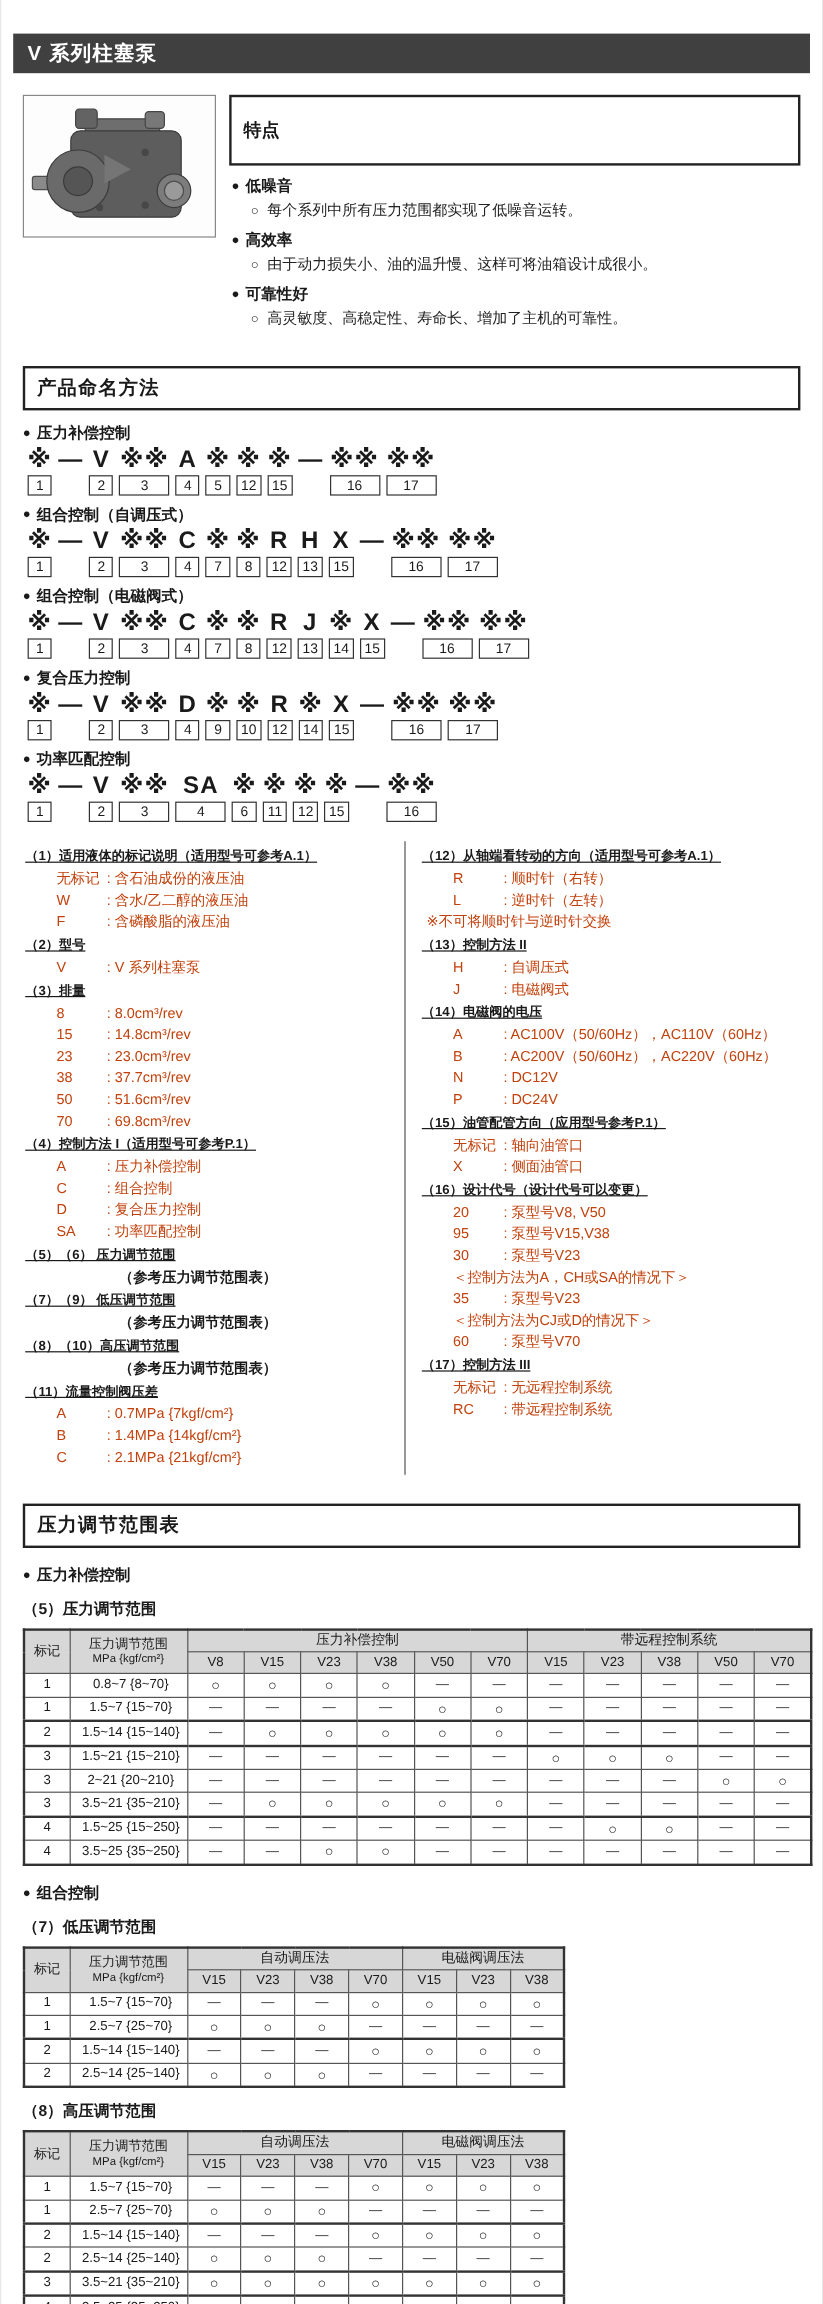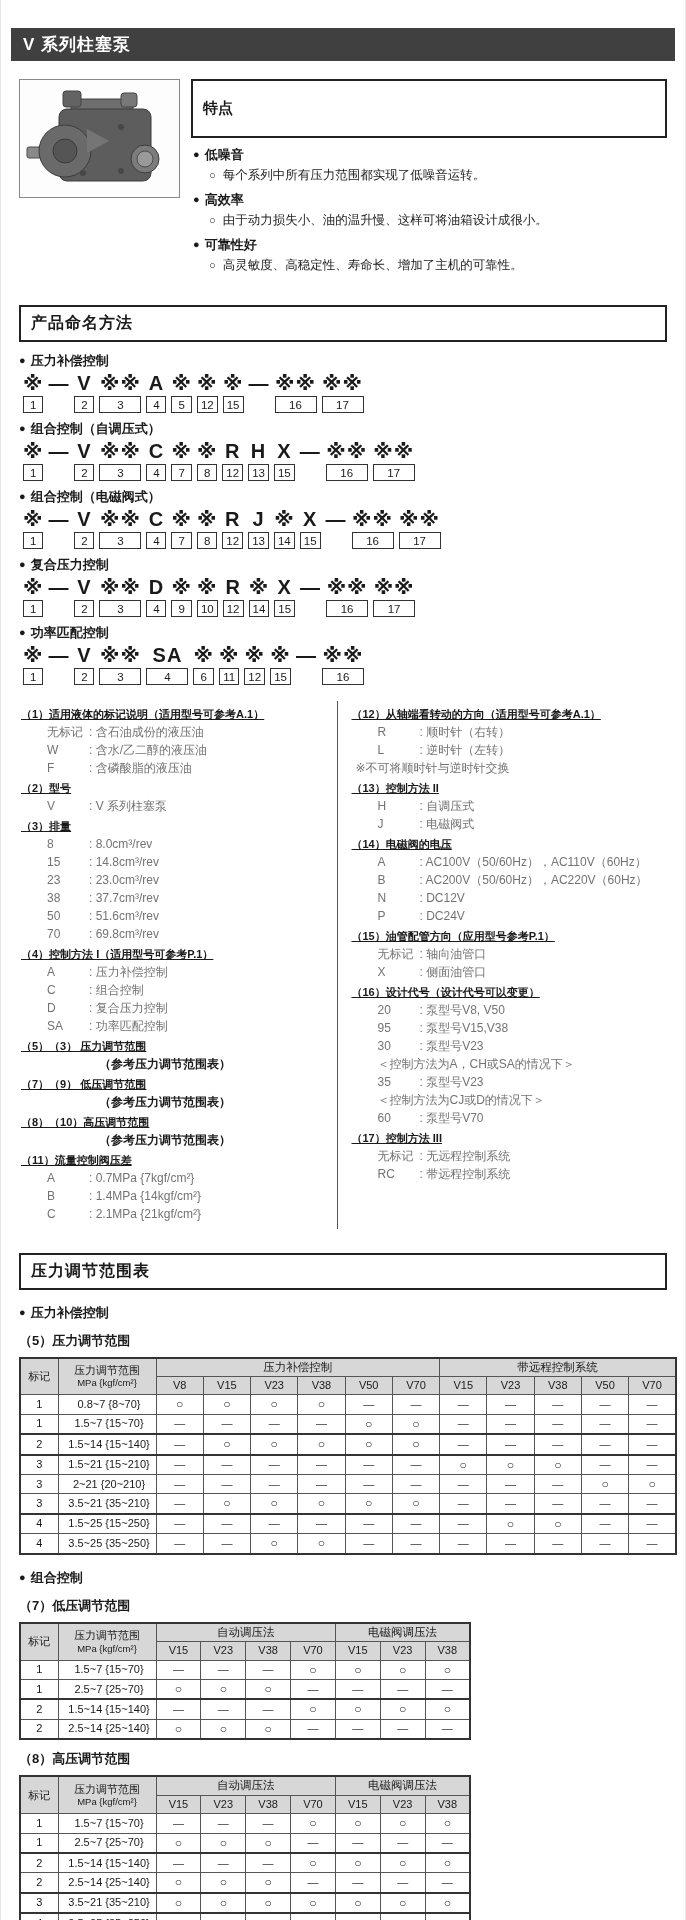--- a/index.html
+++ b/index.html
@@ -54,21 +54,21 @@
     align-self:stretch;
   }
   .code-box.empty { border:none; height:17px; }
   .code-unit.wide .code-box { min-width:42px; }
 
   
   .spec-cols { display:flex; margin:16px 8px 0 8px; }
   .spec-col { flex:1; padding:2px 10px 6px 2px; }
   .spec-col.right { border-left:1.5px solid #555; padding-left:14px; }
   .spec-title { font-weight:bold; font-size:11px; margin-top:4px; line-height:1.45;text-decoration:underline; }
-  .spec-line { font-size:12px; margin-left:26px; line-height:1.5; color:#737373; }
+  .spec-line { font-size:12px; margin-left:26px; line-height:1.5; color:#c2410c; }
   .spec-key { display:inline-block; min-width:42px; }
   .spec-line.ref { margin-left:78px; font-weight:bold; color:#1a1a1a; }
   .spec-line.note { margin-left:4px; }
   .spec-line.cond { margin-left:26px; }
 
   
   .range-area { margin:0 8px; }
   .range-section { margin-top:14px; }
   .table-cap { font-weight:bold; font-size:13px; margin:10px 0 7px 0; }
   table.rt { border-collapse:collapse; table-layout:fixed;padding-left:12px; }
@@ -420,21 +420,21 @@
         <div class="spec-line"><span class="spec-key">15</span>: 14.8cm³/rev</div>
         <div class="spec-line"><span class="spec-key">23</span>: 23.0cm³/rev</div>
         <div class="spec-line"><span class="spec-key">38</span>: 37.7cm³/rev</div>
         <div class="spec-line"><span class="spec-key">50</span>: 51.6cm³/rev</div>
         <div class="spec-line"><span class="spec-key">70</span>: 69.8cm³/rev</div>
         <div class="spec-title">（4）控制方法 I（适用型号可参考P.1）</div>
         <div class="spec-line"><span class="spec-key">A</span>: 压力补偿控制</div>
         <div class="spec-line"><span class="spec-key">C</span>: 组合控制</div>
         <div class="spec-line"><span class="spec-key">D</span>: 复合压力控制</div>
         <div class="spec-line"><span class="spec-key">SA</span>: 功率匹配控制</div>
-        <div class="spec-title">（5）（3）  压力调节范围</div>
+        <div class="spec-title">（5）（6）  压力调节范围</div>
         <div class="spec-line ref">（参考压力调节范围表）</div>
         <div class="spec-title">（7）（9）  低压调节范围</div>
         <div class="spec-line ref">（参考压力调节范围表）</div>
         <div class="spec-title">（8）（10）高压调节范围</div>
         <div class="spec-line ref">（参考压力调节范围表）</div>
         <div class="spec-title">（11）流量控制阀压差</div>
         <div class="spec-line"><span class="spec-key">A</span>: 0.7MPa {7kgf/cm²}</div>
         <div class="spec-line"><span class="spec-key">B</span>: 1.4MPa {14kgf/cm²}</div>
         <div class="spec-line"><span class="spec-key">C</span>: 2.1MPa {21kgf/cm²}</div>
       </div>

